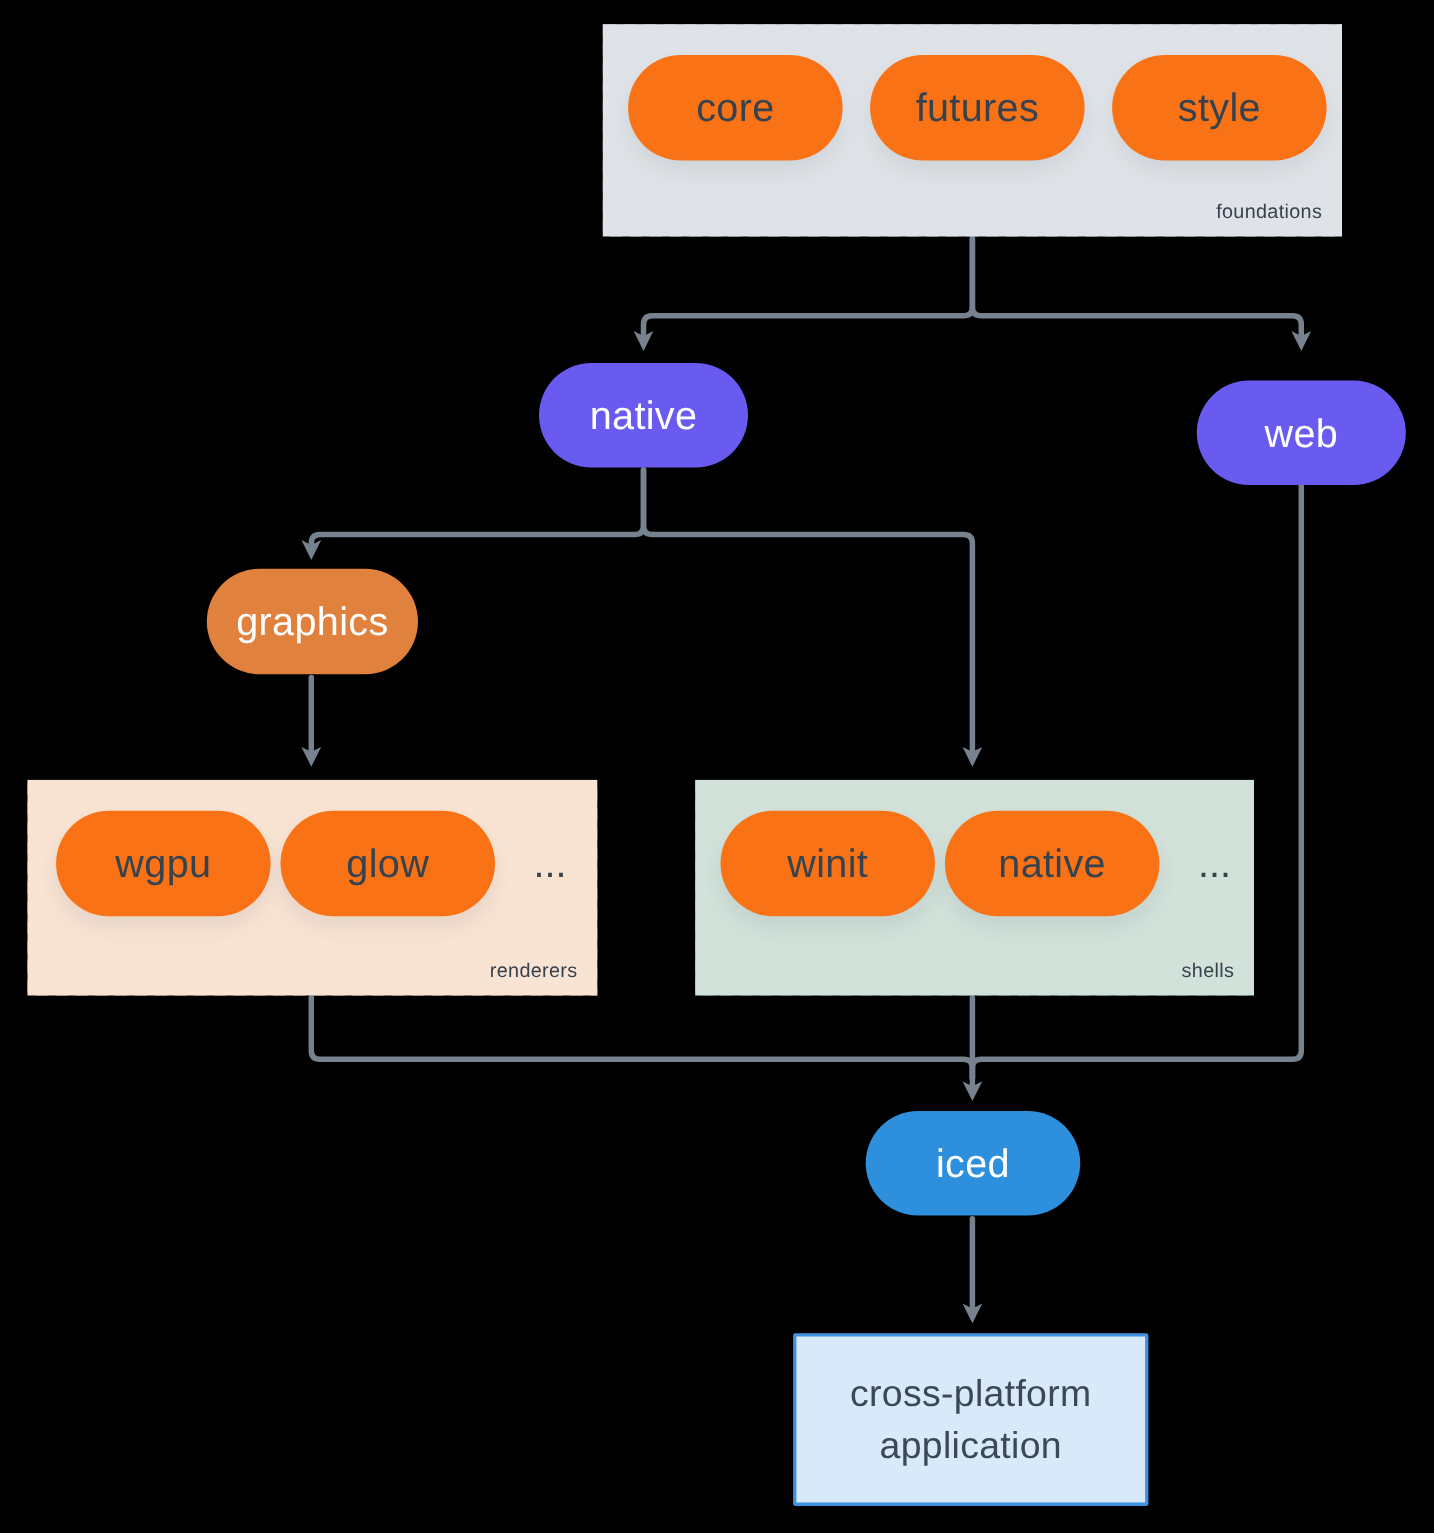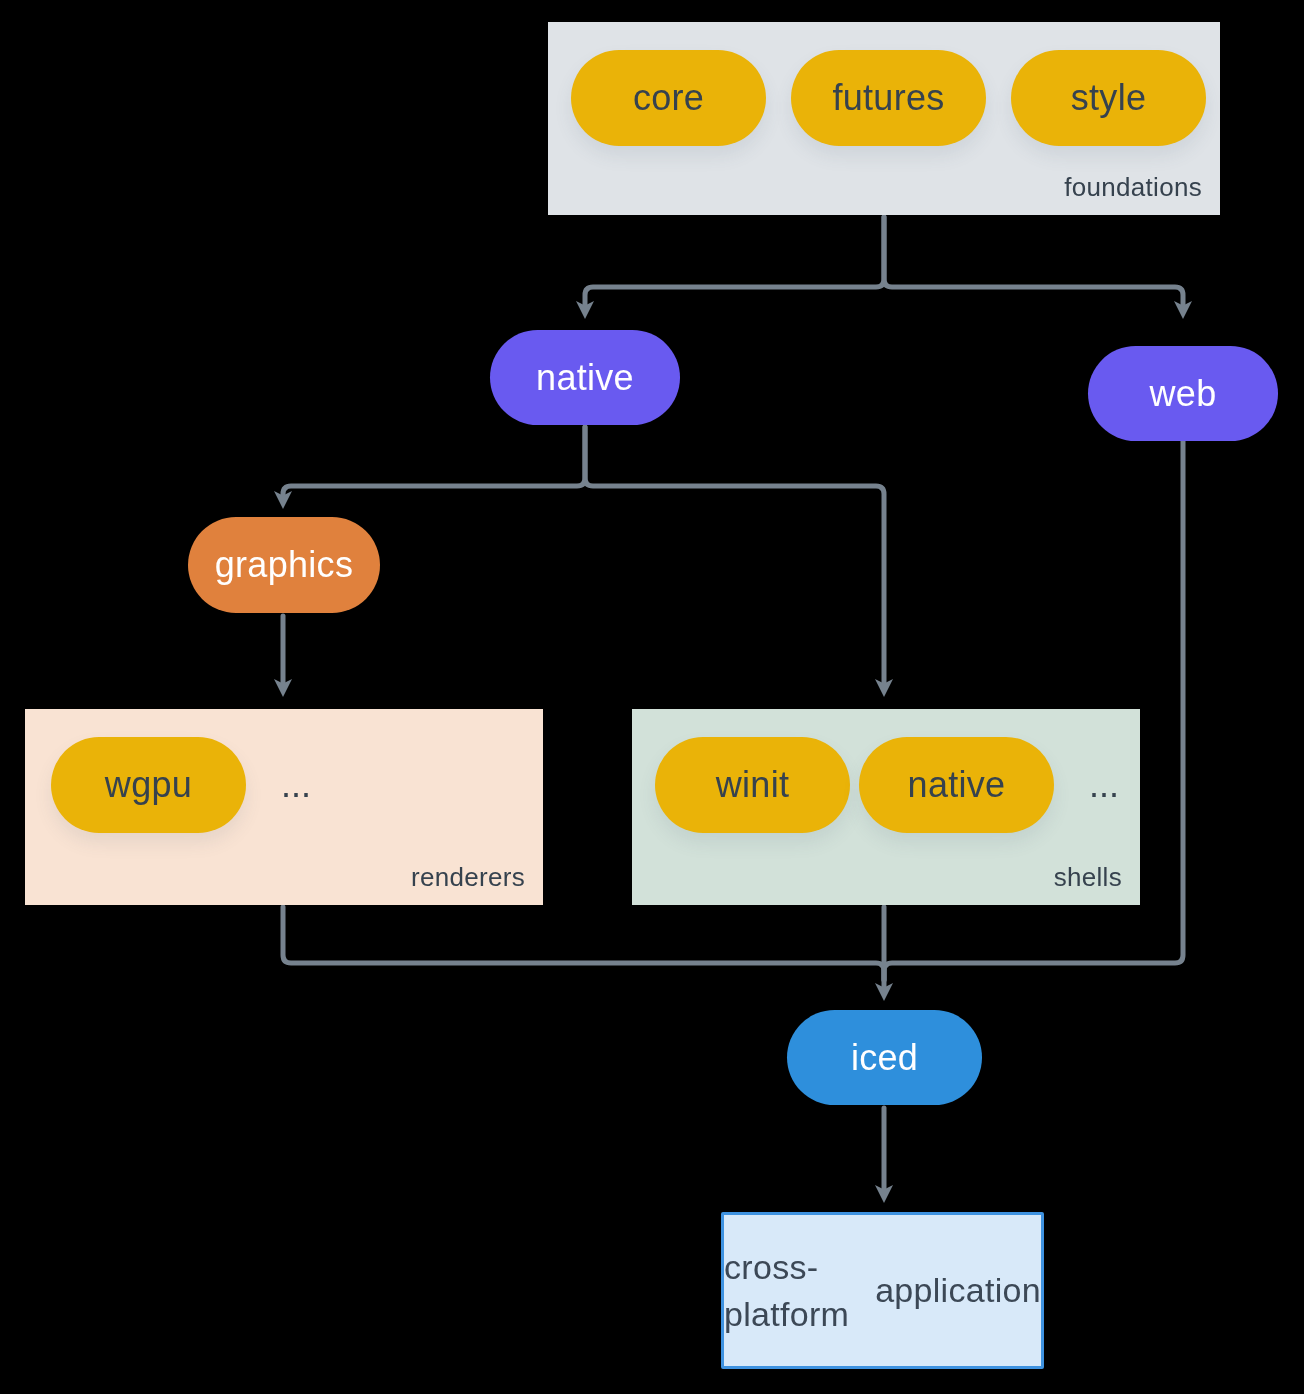--- a/index.html
+++ b/index.html
@@ -24,34 +24,34 @@
   .groupbox .pill-row {
     position: absolute;
     left: 0; top: 28px;
     display: flex;
     align-items: center;
   }
   .group-label {
     position: absolute;
     right: 18px;
     bottom: 12px;
-    font-size: 26px;
+    font-size: 18px;
     color: #36424e;
     letter-spacing: 0.3px;
   }
   .pill {
     display: flex;
     align-items: center;
     justify-content: center;
     font-size: 36px;
     letter-spacing: 0.3px;
     box-sizing: border-box;
   }
   .pill.white {
-    background: #eab308;
+    background: #f97316;
     color: #36424e;
     width: 195px;
     height: 96px;
     border-radius: 48px;
     box-shadow: 0 10px 18px rgba(70, 90, 110, 0.10);
   }
   .node {
     position: absolute;
     display: flex;
     align-items: center;
@@ -93,21 +93,21 @@
   .node-iced     { left: 787px;  top: 1010px; width: 195px; height: 95px; }
   .app-box {
     position: absolute;
     left: 721px; top: 1212px;
     width: 323px; height: 157px;
     box-sizing: border-box;
     background: #d8e9f9;
     border: 3px solid #3e92e0;
     border-radius: 2px;
     display: flex;
-    flex-direction: row;
+    flex-direction: column;
     align-items: center;
     justify-content: center;
     color: #3c4856;
     font-size: 34px;
     line-height: 47px;
     letter-spacing: 0.3px;
   }
 </style>
 </head>
 <body>
@@ -164,20 +164,23 @@
 
   <div class="node orange node-graphics">
     <span>graphics</span>
   </div>
 
   <div class="groupbox renderers">
     <div class="pill-row">
       <div class="pill white">
         <span>wgpu</span>
       </div>
+      <div class="pill white">
+        <span>glow</span>
+      </div>
       <span class="ellipsis">...</span>
     </div>
     <div class="group-label">renderers</div>
   </div>
 
   <div class="groupbox shells">
     <div class="pill-row">
       <div class="pill white">
         <span>winit</span>
       </div>

